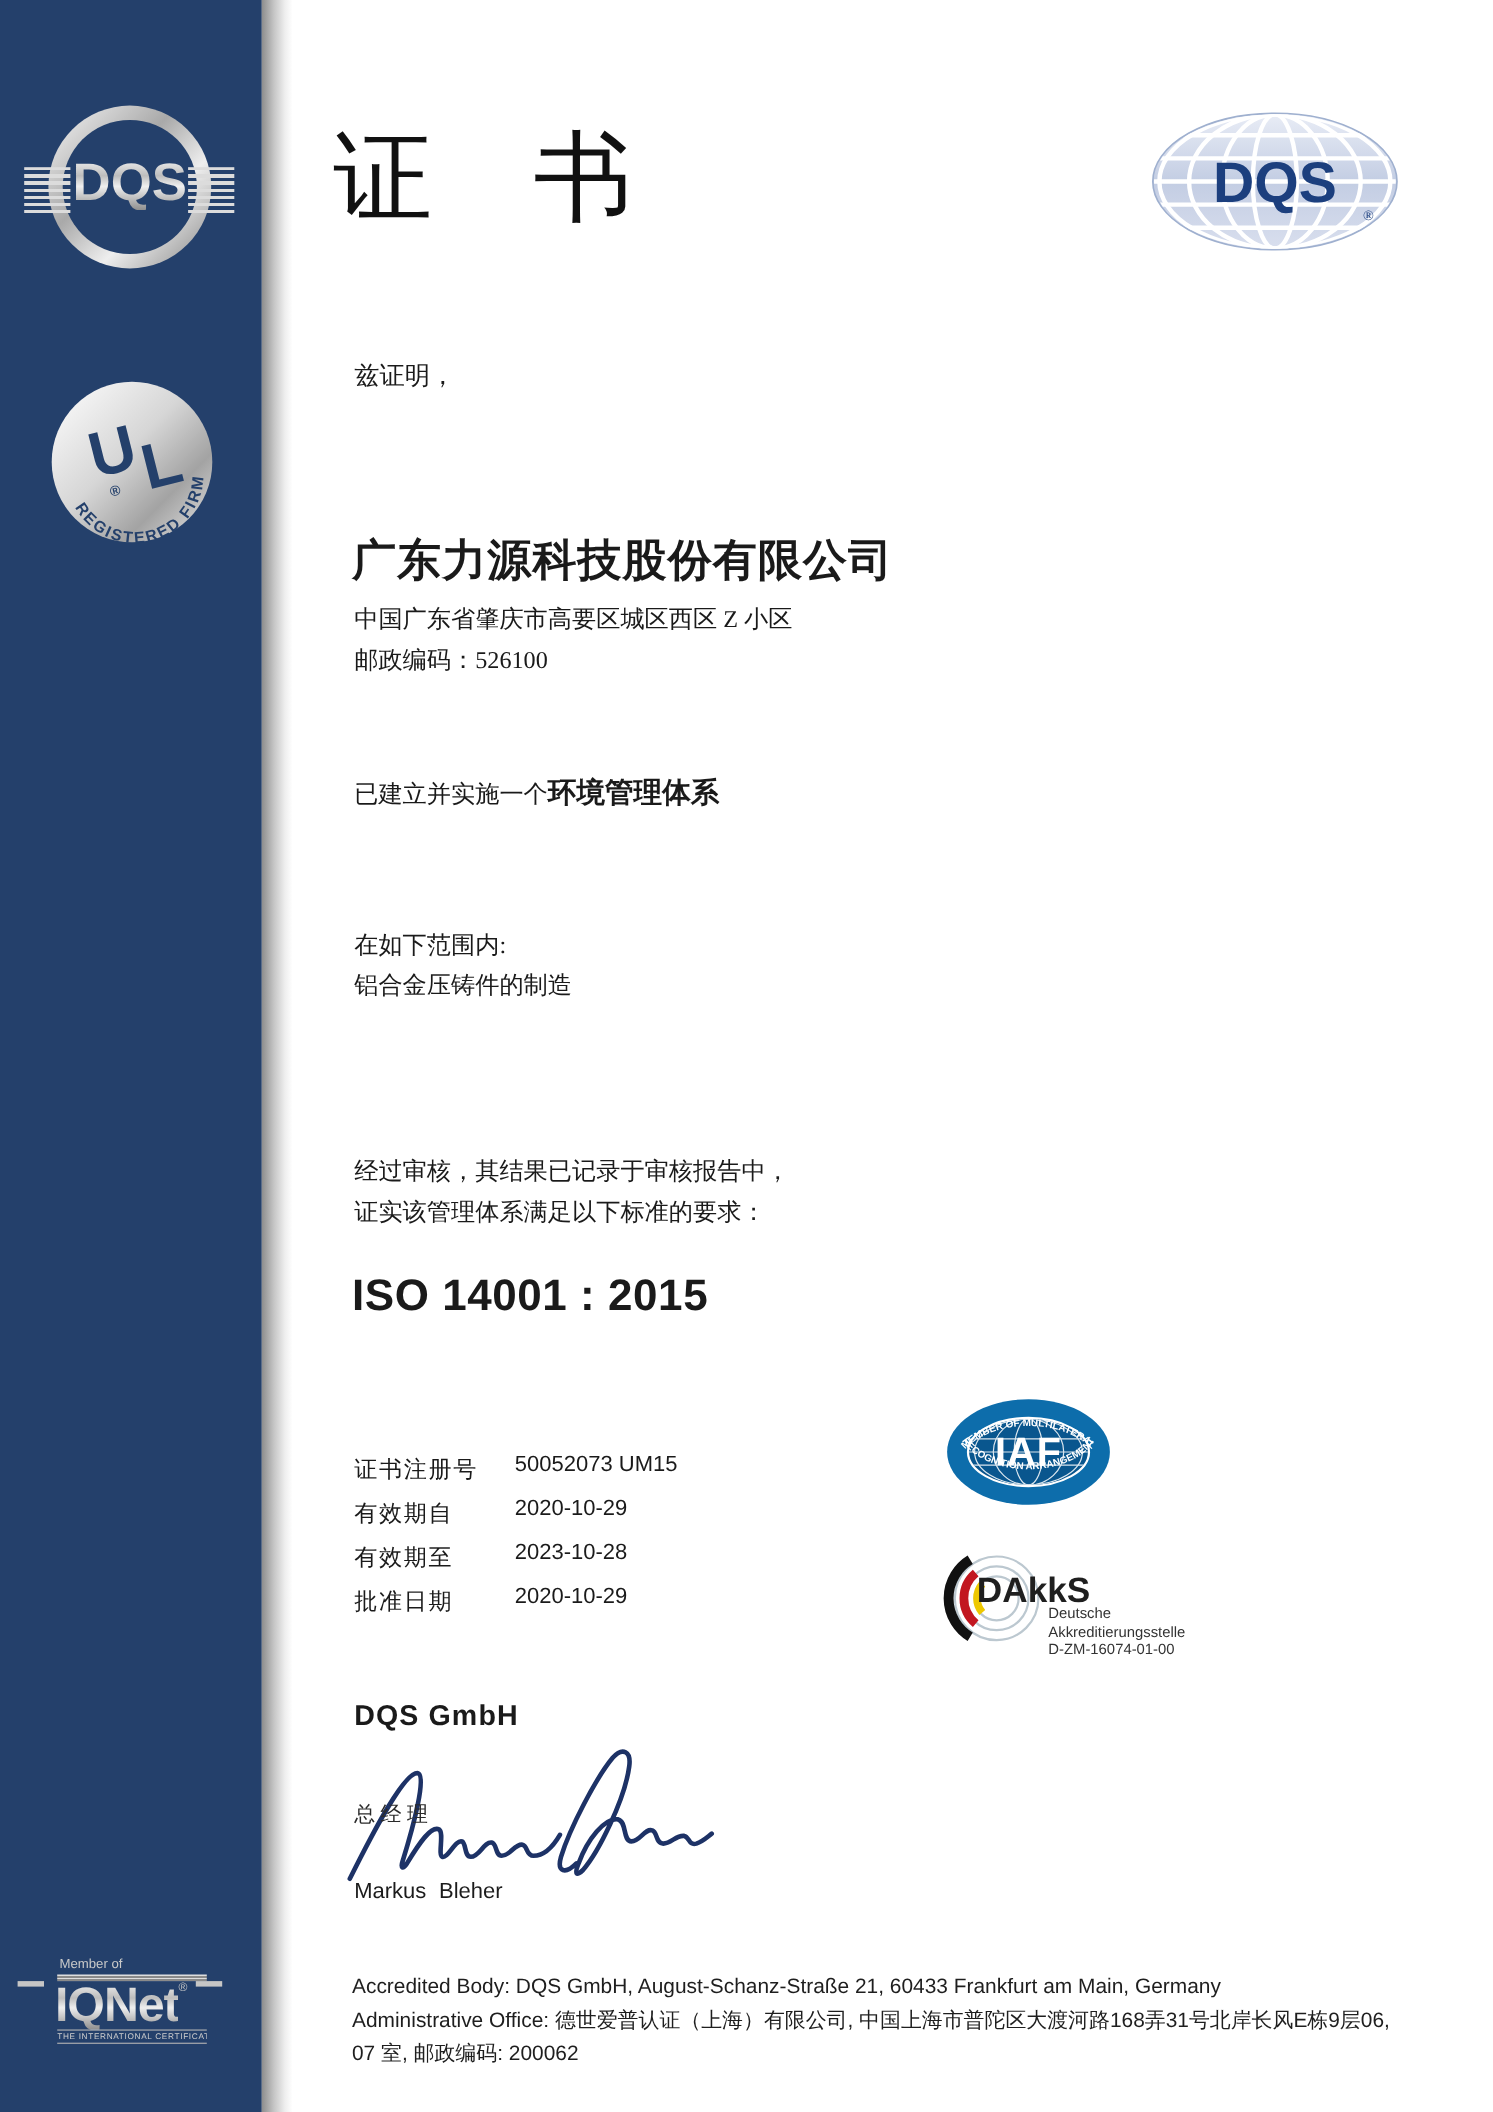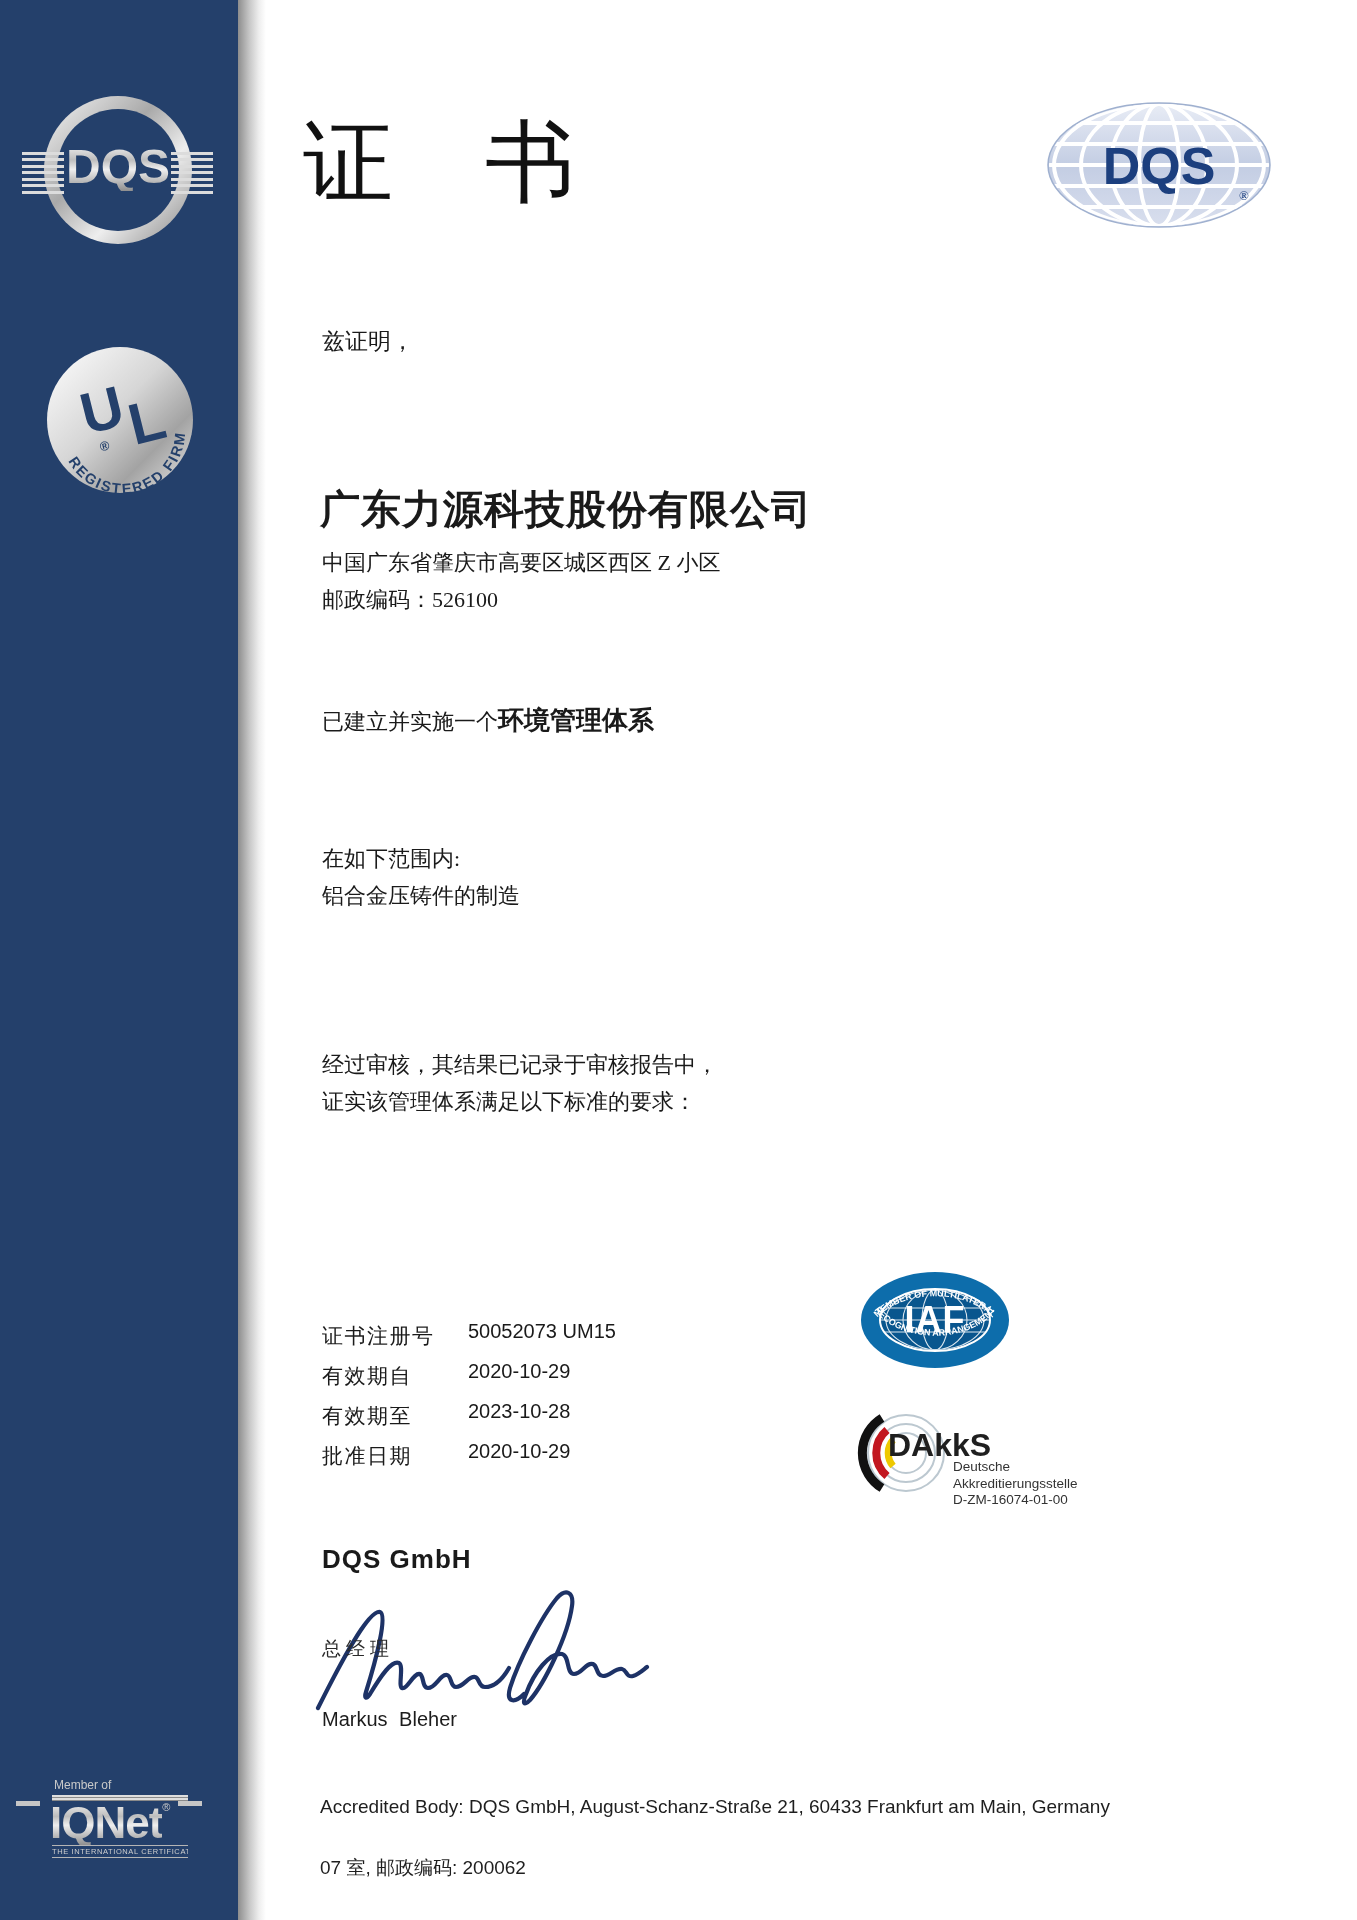--- a/index.html
+++ b/index.html
@@ -161,20 +161,21 @@
      <span>邮政编码：526100</span></p>
 
   <p class="establish"><span>已建立并实施一个</span><strong>环境管理体系</strong></p>
 
   <p class="scope"><span>在如下范围内:</span><br>
      <span>铝合金压铸件的制造</span></p>
 
   <p class="audit"><span>经过审核，其结果已记录于审核报告中，</span><br>
      <span>证实该管理体系满足以下标准的要求：</span></p>
 
+  <p class="standard">ISO 14001 : 2015</p>
 
   <div class="details-table">
     <div class="detail-row">
       <span class="detail-label">证书注册号</span>
       <span class="detail-value">50052073 UM15</span>
     </div>
     <div class="detail-row">
       <span class="detail-label">有效期自</span>
       <span class="detail-value">2020-10-29</span>
     </div>
@@ -244,16 +245,16 @@
                C 258 50 234 98 220 114 C 214 120 212 118 216 108 C 224 86 240 66 252 68
                C 260 70 256 88 264 88 C 272 88 276 76 283 78 C 288 80 286 90 293 90
                C 300 90 305 82 312 83 C 317 84 316 92 323 90 C 329 88 333 84 337 81"></path>
     </g>
   </svg>
 
   <p class="sig-name">Markus Bleher</p>
   <p class="sig-title">总经理</p>
 
   <p class="footer"><span>Accredited Body: DQS GmbH, August-Schanz-Straße 21, 60433 Frankfurt am Main, Germany</span><br>
-     <br>
+     <span>Administrative Office: 德世爱普认证（上海）有限公司, 中国上海市普陀区大渡河路168弄31号北岸长风E栋9层06,</span><br>
      <span> 07 室, 邮政编码: 200062</span></p>
 
 </div>
 
 </body></html>

